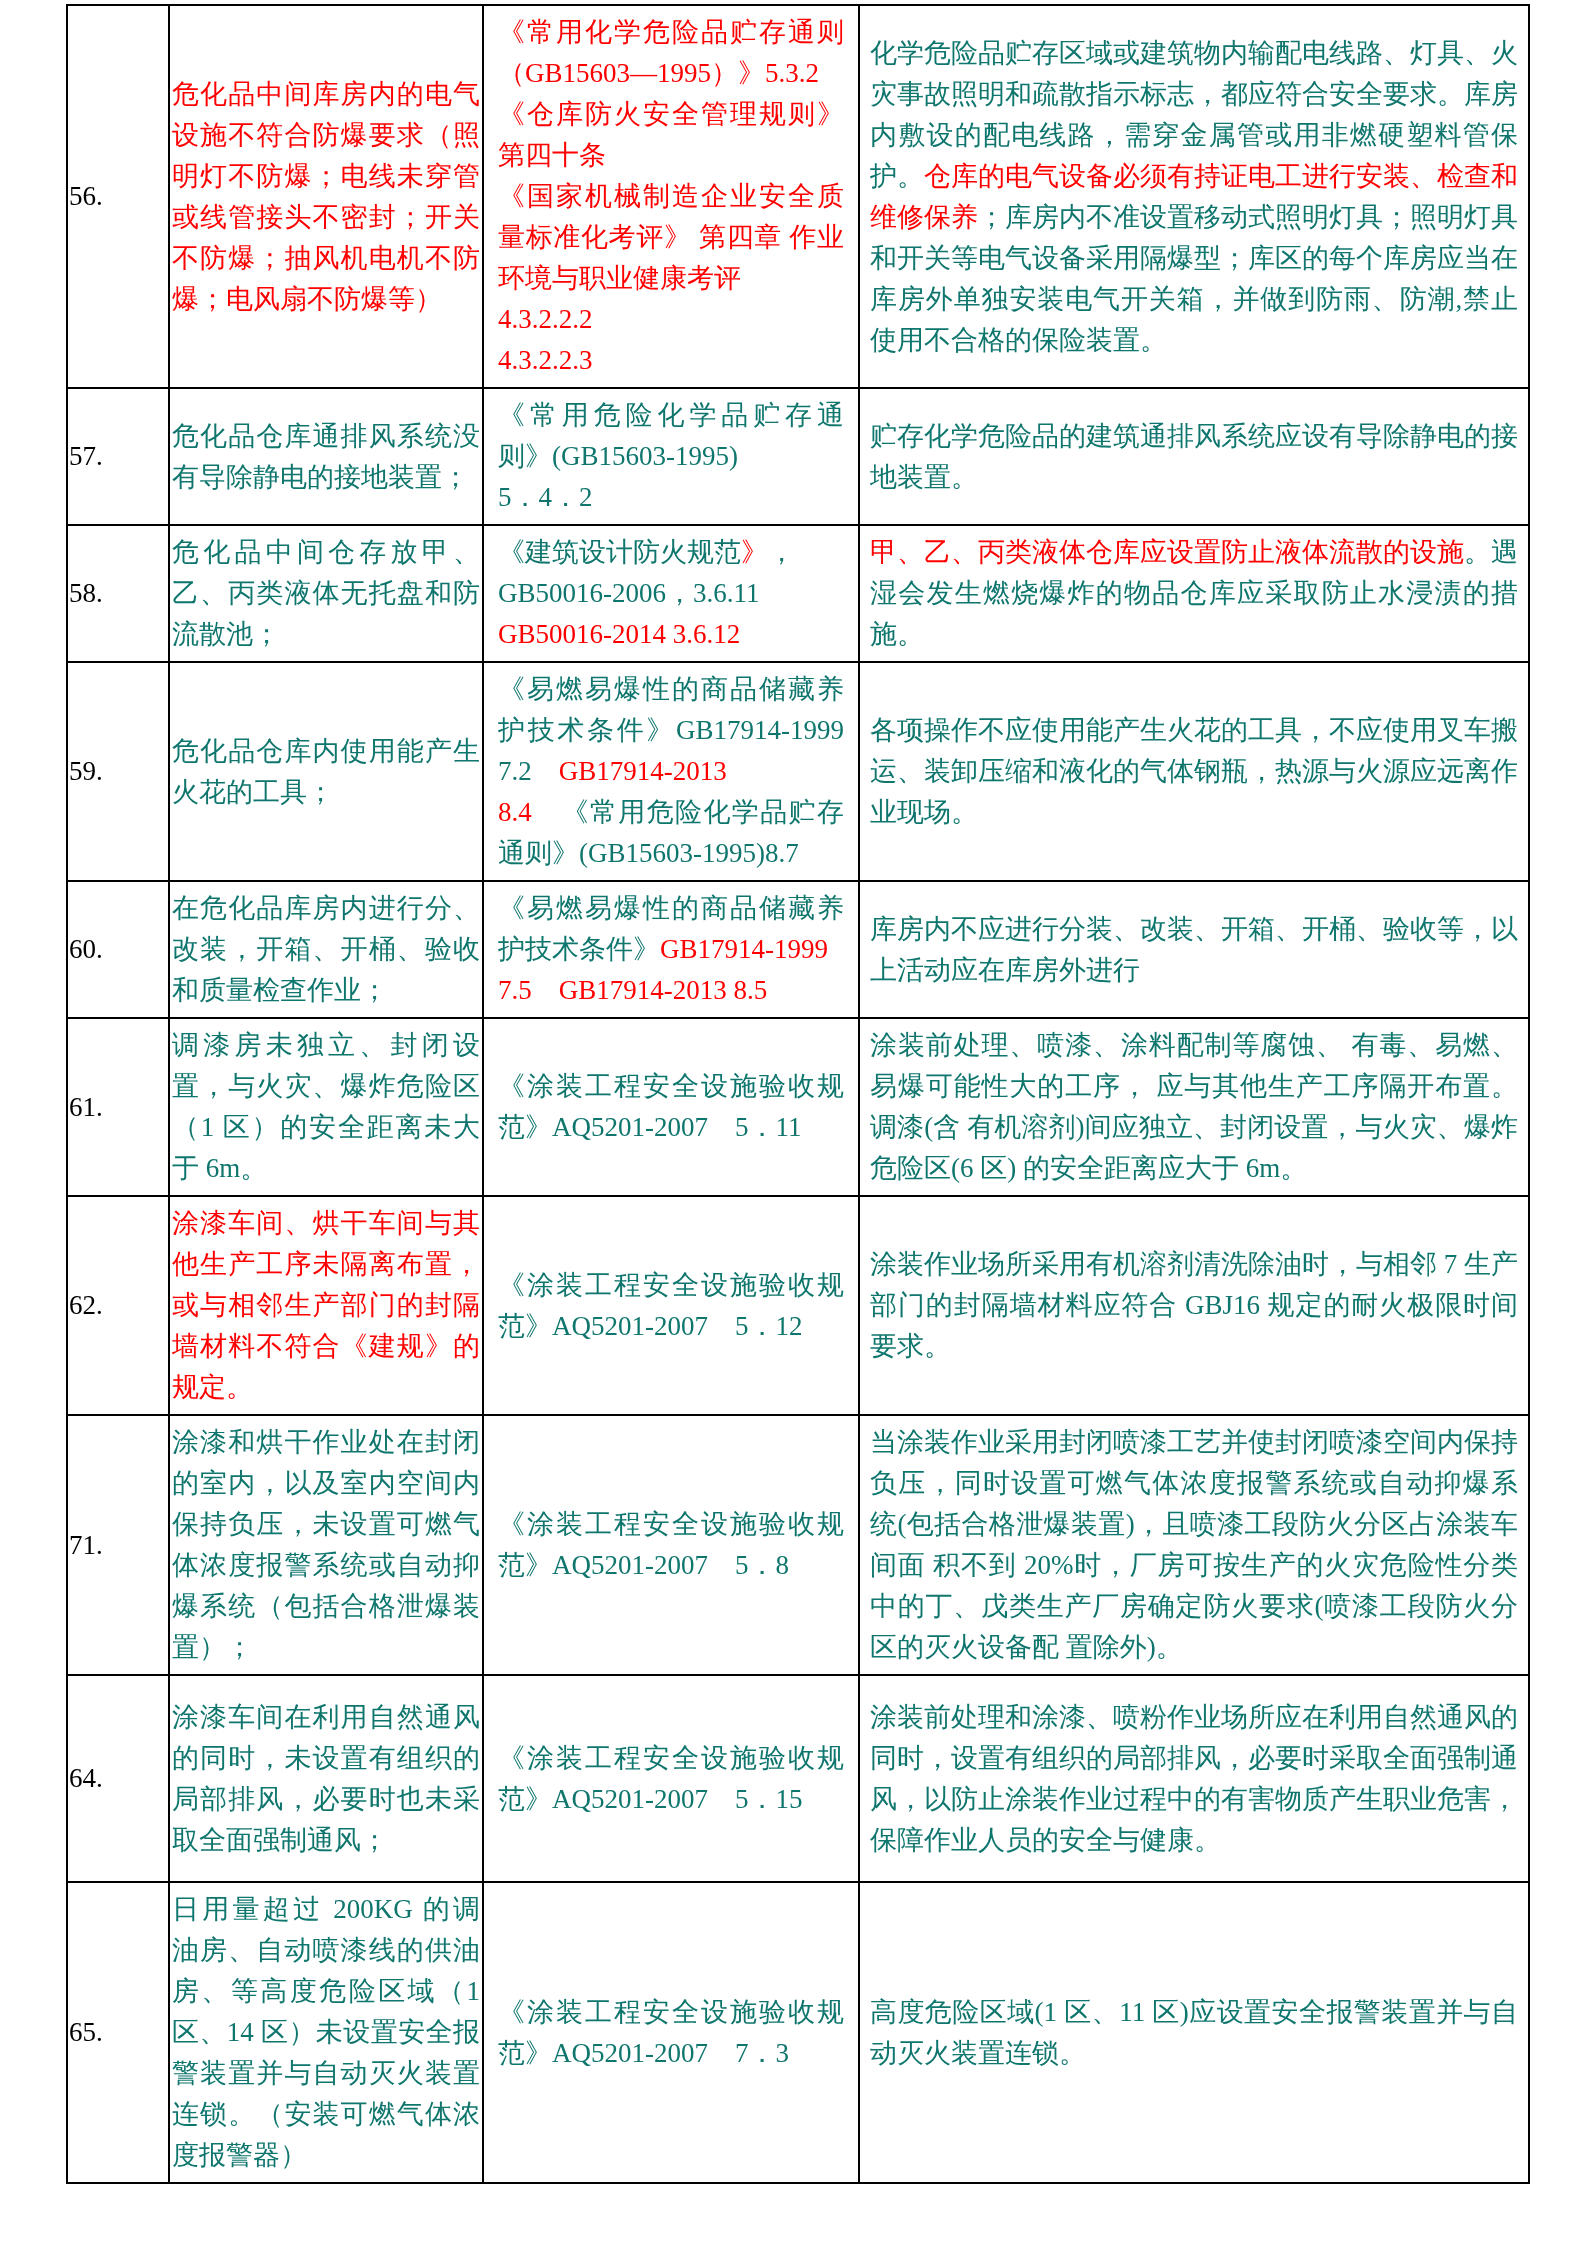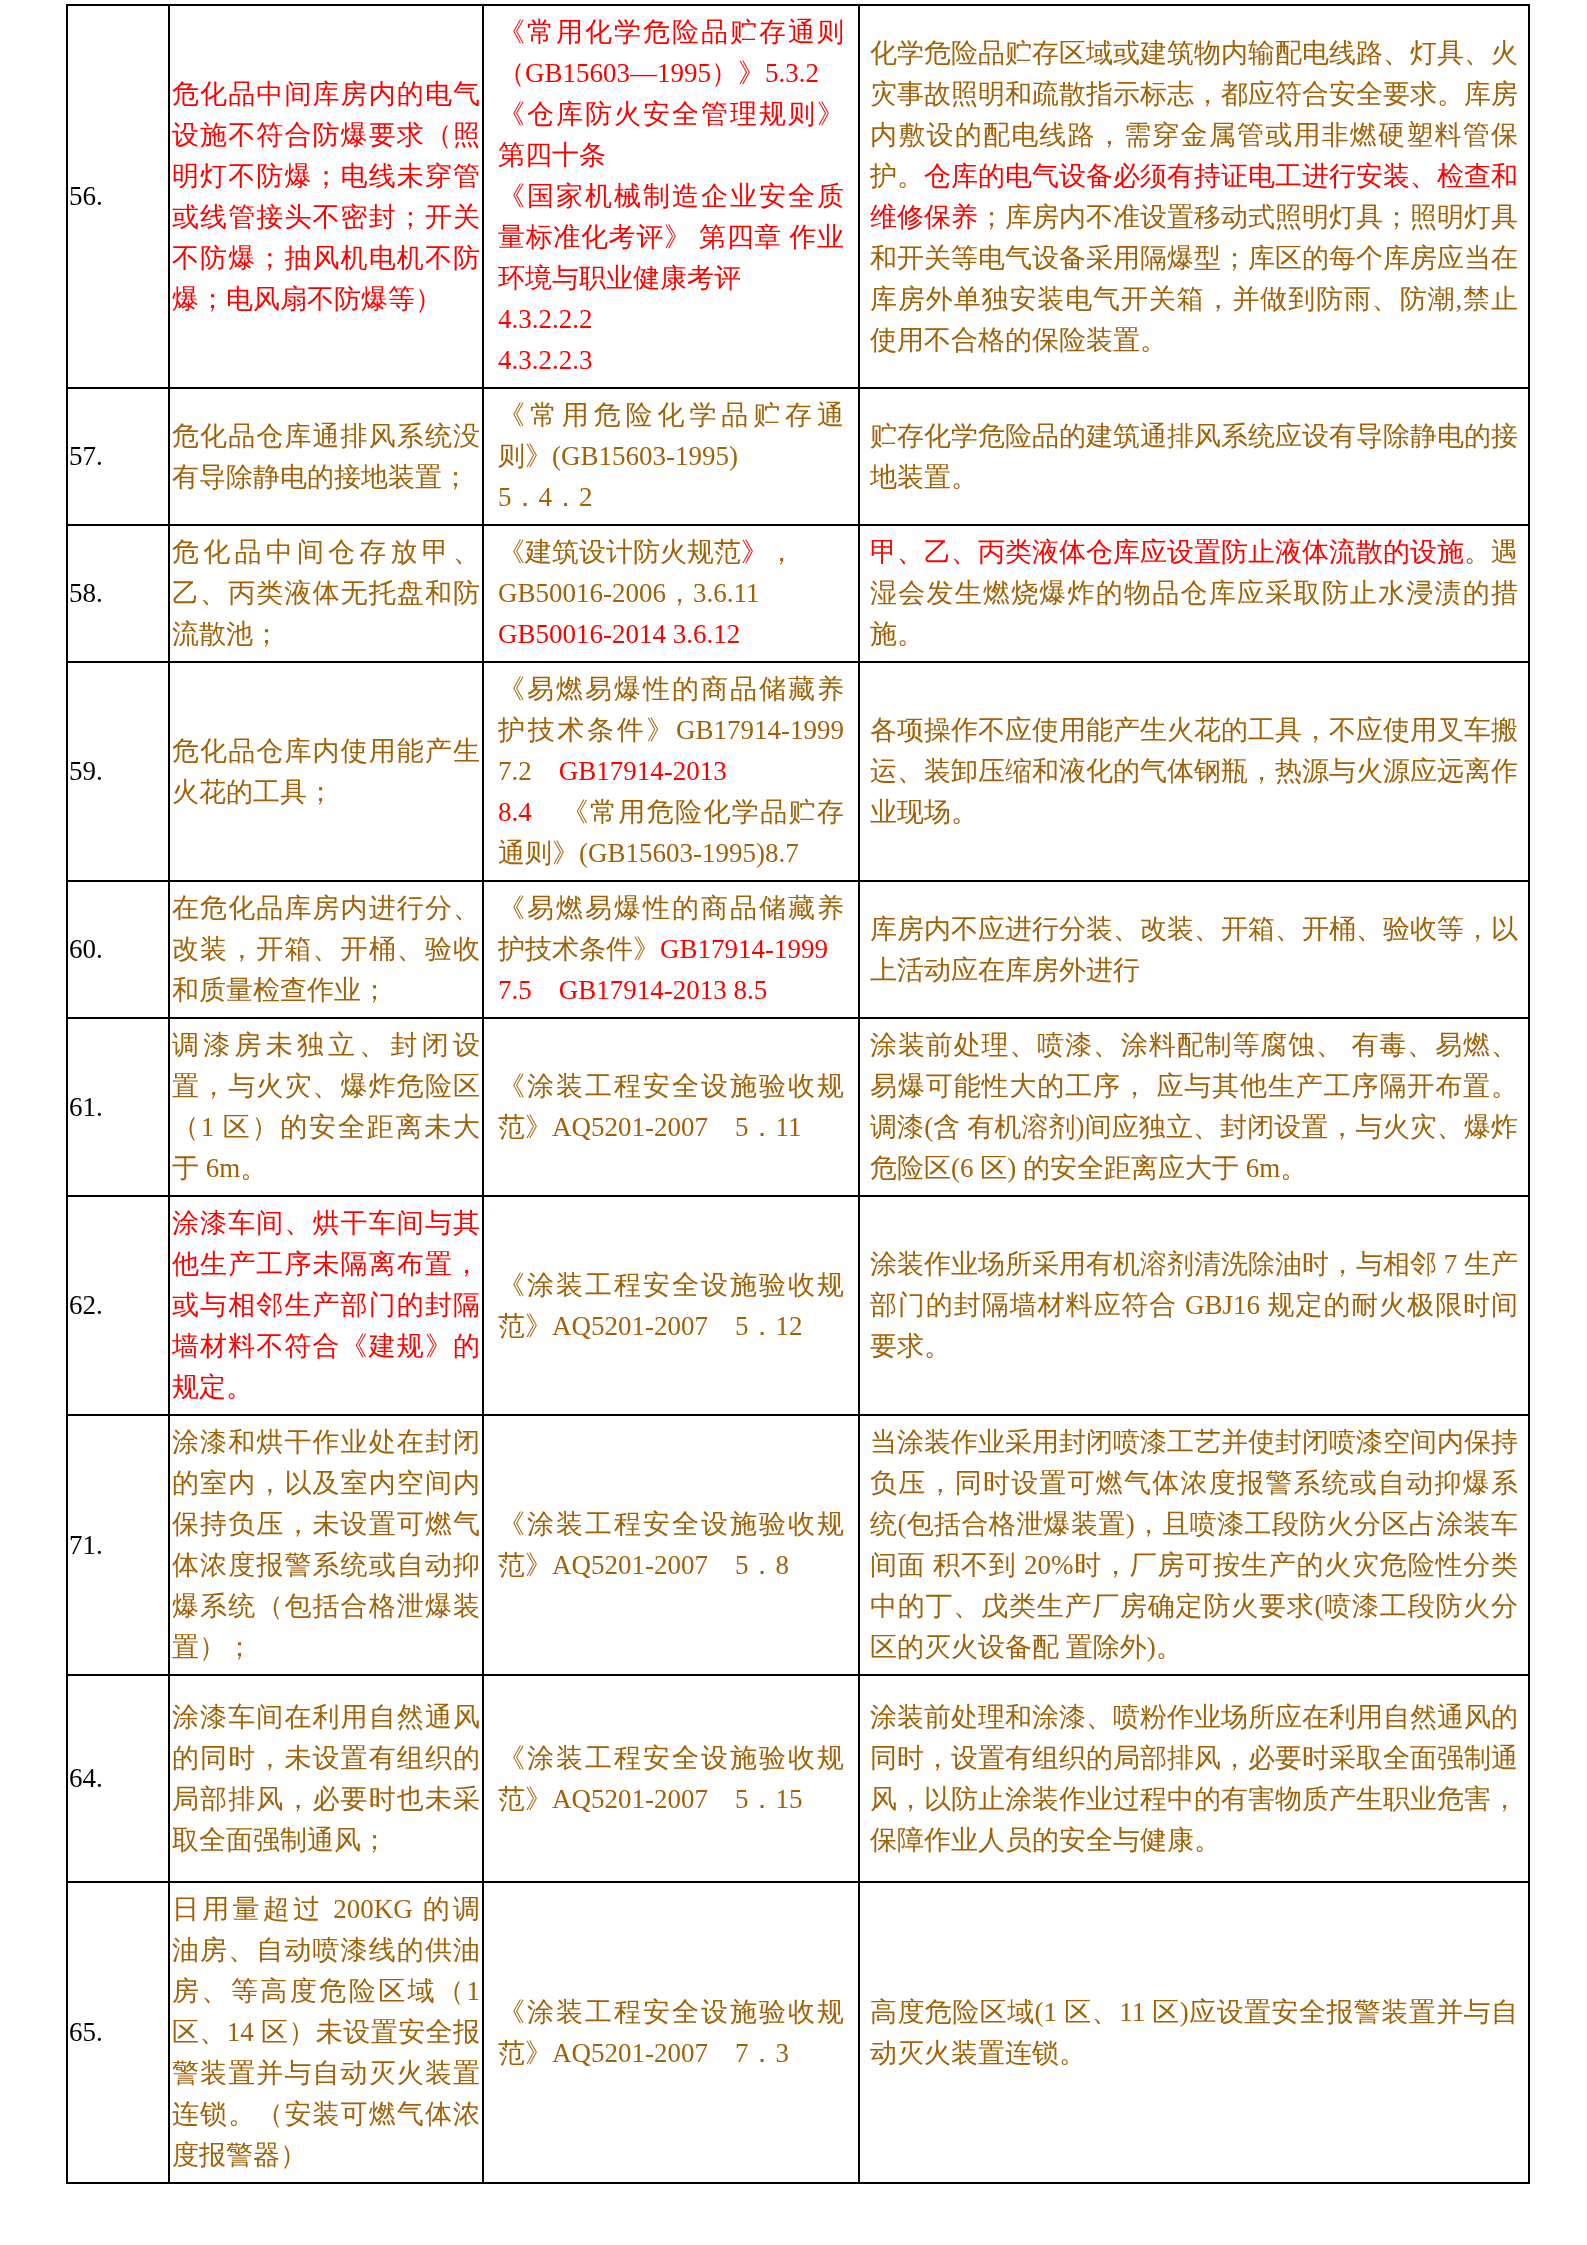--- a/index.html
+++ b/index.html
@@ -43,21 +43,21 @@
     font-size: 29px;
     color: #000000;
   }
   td.c-problem   { padding: 6px 2px; text-align: justify; }
   td.c-standard  { padding: 6px 14px; text-align: justify; }
   td.c-requirement {
     padding: 6px 10px;
     text-align: justify;
     position: relative;
   }
-  .run-black { color: #a16207; }
+  .run-black { color: #0f766e; }
   .run-red   { color: #ff0000; }
 </style>
 </head>
 <body>
 
 <div class="page">
   <div class="table-wrap">
     <table class="doc-table">
       <colgroup>
           <col style="width: 102px;">

